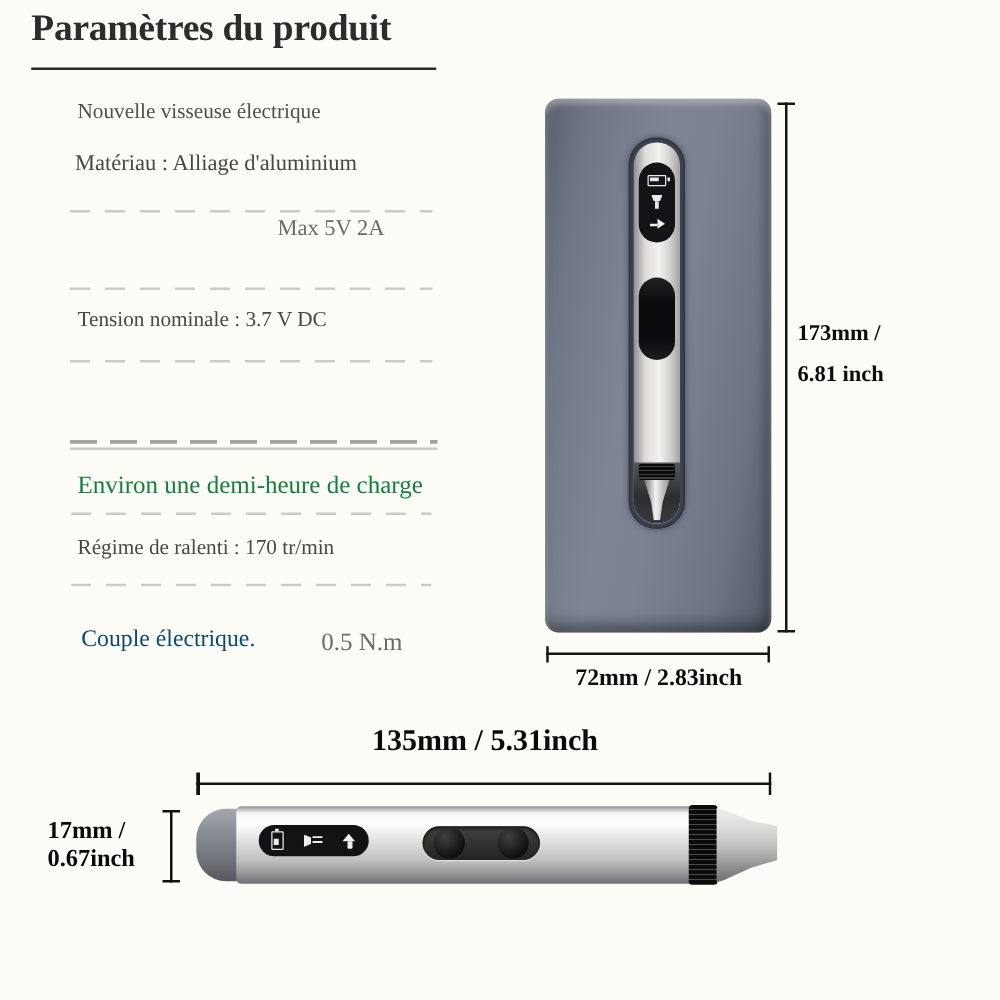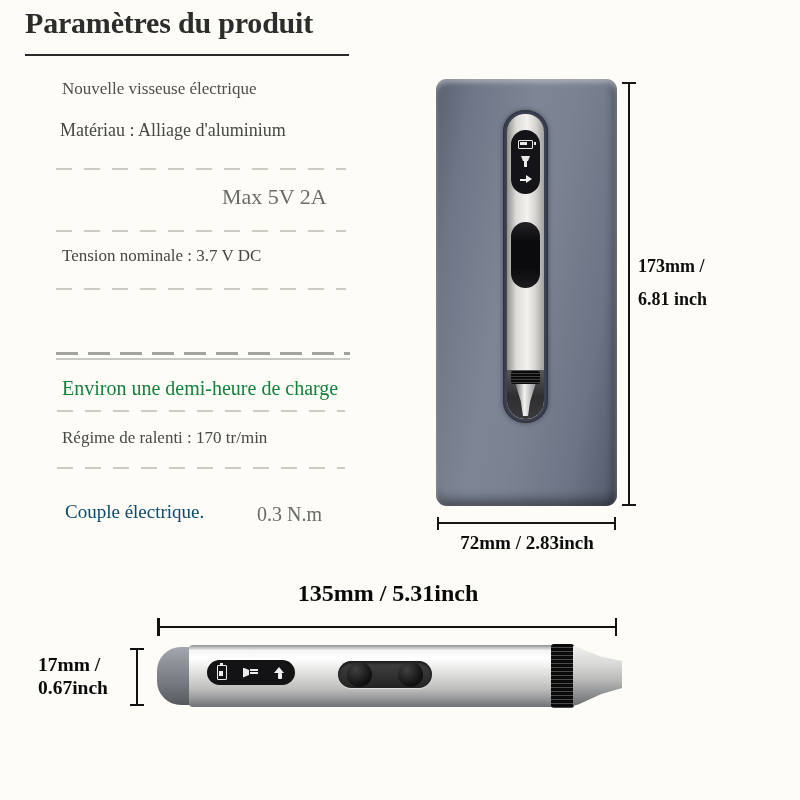--- a/index.html
+++ b/index.html
@@ -10,21 +10,21 @@
 
   
   .page-title{left:25px;top:6px;font-size:30px;font-weight:600;color:#2c2c2c;letter-spacing:-0.2px;white-space:nowrap;}
   .title-underline{left:25px;top:54px;width:324px;height:2px;background:#292929;}
 
   
   .spec{white-space:nowrap;color:#4a4a4a;}
   .s1{left:62px;top:79px;font-size:17px;color:#4e4e4e;}
   .s2{left:60px;top:120px;font-size:18px;color:#474747;}
   .s3l{left:65px;top:181px;font-size:15px;line-height:20px;color:#575757;}
-  .s3v{left:222px;top:184px;font-size:22px;color:#6b6b6b;}
+  .s3v{left:222px;top:172px;font-size:18px;color:#6b6b6b;}
   .s4{left:62px;top:246px;font-size:17px;color:#474747;}
   .s5{left:60px;top:303px;font-size:21px;color:#3e3e3e;}
   .s6{left:62px;top:377px;font-size:20px;color:#15803d;}
   .s7{left:62px;top:428px;font-size:17px;color:#484848;}
   .s8l{left:65px;top:501px;font-size:19px;color:#0c4a6e;}
   .s8v{left:257px;top:503px;font-size:20px;color:#6b6b6b;}
 
   .sep{height:2px;background:repeating-linear-gradient(90deg,#ccccc5 0 16px,rgba(0,0,0,0) 16px 28px);}
   .sep1{left:56px;top:168px;width:290px;}
   .sep2{left:56px;top:230px;width:290px;}
@@ -141,21 +141,21 @@
 
   <div class="abs sepdouble"></div>
 
   <div class="abs spec s6">Environ une demi-heure de charge</div>
   <div class="abs sep sep4"></div>
 
   <div class="abs spec s7">Régime de ralenti : 170 tr/min</div>
   <div class="abs sep sep5"></div>
 
   <div class="abs spec s8l">Couple électrique.</div>
-  <div class="abs spec s8v">0.3 N.m</div>
+  <div class="abs spec s8v">0.5 N.m</div>
 
   <div class="abs case-body">
     <div class="abs case-window" style="left:67px;top:31px;">
       <div class="cw-inner">
         <div class="cw-panel">
           <div class="ic-batt-h"></div>
           <div class="ic-bit"></div>
           <div class="ic-arrow-r"></div>
         </div>
         <div class="cw-oval"></div>

